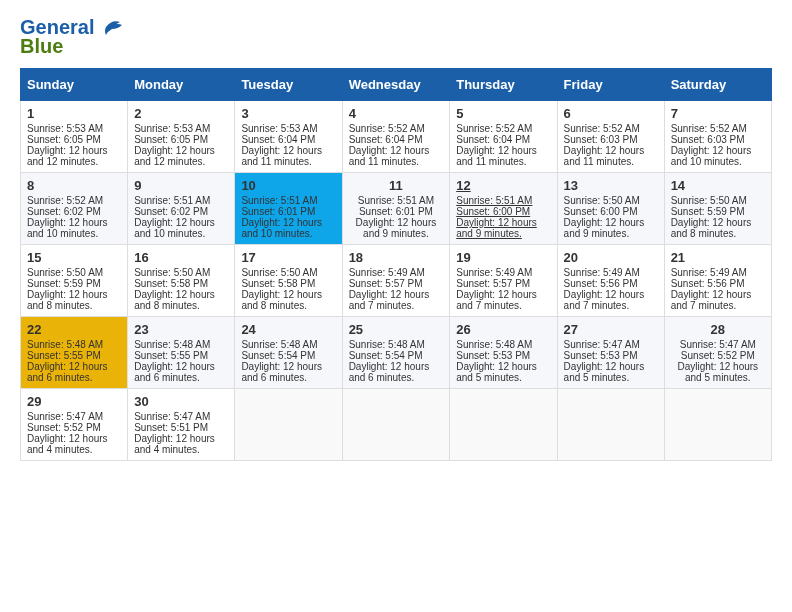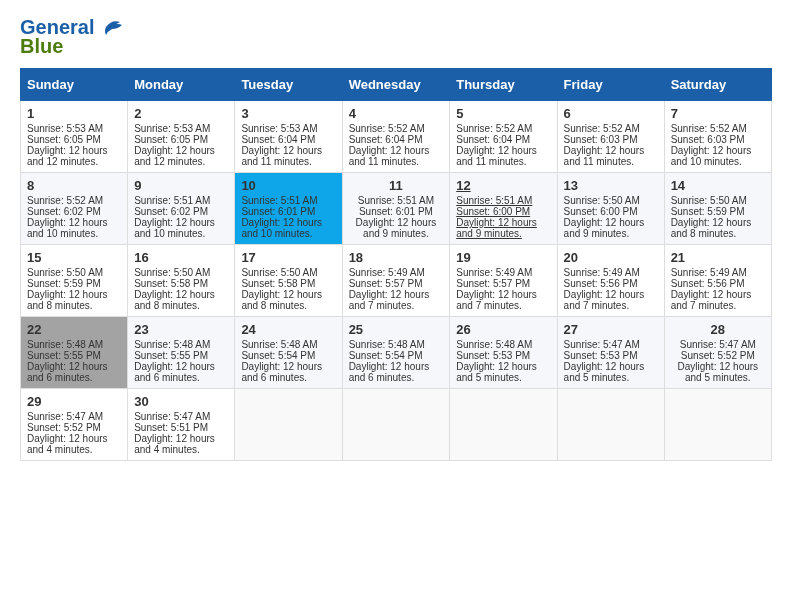--- a/index.html
+++ b/index.html
@@ -131,21 +131,21 @@
       <tr>
         <td style="background: rgb(255, 255, 255);"><span class="day-num">15</span><span>Sunrise: 5:50 AM</span><br><span>Sunset: 5:59 PM</span><br><span>Daylight: 12 hours and 8 minutes.</span></td>
         <td style="background: rgb(255, 255, 255);"><span class="day-num">16</span><span>Sunrise: 5:50 AM</span><br><span>Sunset: 5:58 PM</span><br><span>Daylight: 12 hours and 8 minutes.</span></td>
         <td style="background: rgb(255, 255, 255);"><span class="day-num">17</span><span>Sunrise: 5:50 AM</span><br><span>Sunset: 5:58 PM</span><br><span>Daylight: 12 hours and 8 minutes.</span></td>
         <td style="background: rgb(255, 255, 255);"><span class="day-num">18</span><span>Sunrise: 5:49 AM</span><br><span>Sunset: 5:57 PM</span><br><span>Daylight: 12 hours and 7 minutes.</span></td>
         <td style="background: rgb(255, 255, 255);"><span class="day-num">19</span><span>Sunrise: 5:49 AM</span><br><span>Sunset: 5:57 PM</span><br><span>Daylight: 12 hours and 7 minutes.</span></td>
         <td style="background: rgb(255, 255, 255);"><span class="day-num">20</span><span>Sunrise: 5:49 AM</span><br><span>Sunset: 5:56 PM</span><br><span>Daylight: 12 hours and 7 minutes.</span></td>
         <td style="background: rgb(255, 255, 255);"><span class="day-num">21</span><span>Sunrise: 5:49 AM</span><br><span>Sunset: 5:56 PM</span><br><span>Daylight: 12 hours and 7 minutes.</span></td>
       </tr>
       <tr>
-        <td style="background: #a3a3a3; margin-left: 32px;"><span class="day-num">22</span><span>Sunrise: 5:48 AM</span><br><span>Sunset: 5:55 PM</span><br><span>Daylight: 12 hours and 6 minutes.</span></td>
+        <td style="background: #eab308; margin-left: 32px;"><span class="day-num">22</span><span>Sunrise: 5:48 AM</span><br><span>Sunset: 5:55 PM</span><br><span>Daylight: 12 hours and 6 minutes.</span></td>
         <td style="background: rgb(245, 247, 250);"><span class="day-num">23</span><span>Sunrise: 5:48 AM</span><br><span>Sunset: 5:55 PM</span><br><span>Daylight: 12 hours and 6 minutes.</span></td>
         <td style="background: rgb(245, 247, 250);"><span class="day-num">24</span><span>Sunrise: 5:48 AM</span><br><span>Sunset: 5:54 PM</span><br><span>Daylight: 12 hours and 6 minutes.</span></td>
         <td style="background: rgb(245, 247, 250);"><span class="day-num">25</span><span>Sunrise: 5:48 AM</span><br><span>Sunset: 5:54 PM</span><br><span>Daylight: 12 hours and 6 minutes.</span></td>
         <td style="background: rgb(245, 247, 250);"><span class="day-num">26</span><span>Sunrise: 5:48 AM</span><br><span>Sunset: 5:53 PM</span><br><span>Daylight: 12 hours and 5 minutes.</span></td>
         <td style="background: rgb(245, 247, 250);"><span class="day-num">27</span><span>Sunrise: 5:47 AM</span><br><span>Sunset: 5:53 PM</span><br><span>Daylight: 12 hours and 5 minutes.</span></td>
         <td style="background: rgb(245, 247, 250); text-align: center;"><span class="day-num">28</span><span>Sunrise: 5:47 AM</span><br><span>Sunset: 5:52 PM</span><br><span>Daylight: 12 hours and 5 minutes.</span></td>
       </tr>
       <tr>
         <td style="background: rgb(255, 255, 255);"><span class="day-num">29</span><span>Sunrise: 5:47 AM</span><br><span>Sunset: 5:52 PM</span><br><span>Daylight: 12 hours and 4 minutes.</span></td>
         <td style="background: rgb(255, 255, 255);"><span class="day-num">30</span><span>Sunrise: 5:47 AM</span><br><span>Sunset: 5:51 PM</span><br><span>Daylight: 12 hours and 4 minutes.</span></td>

